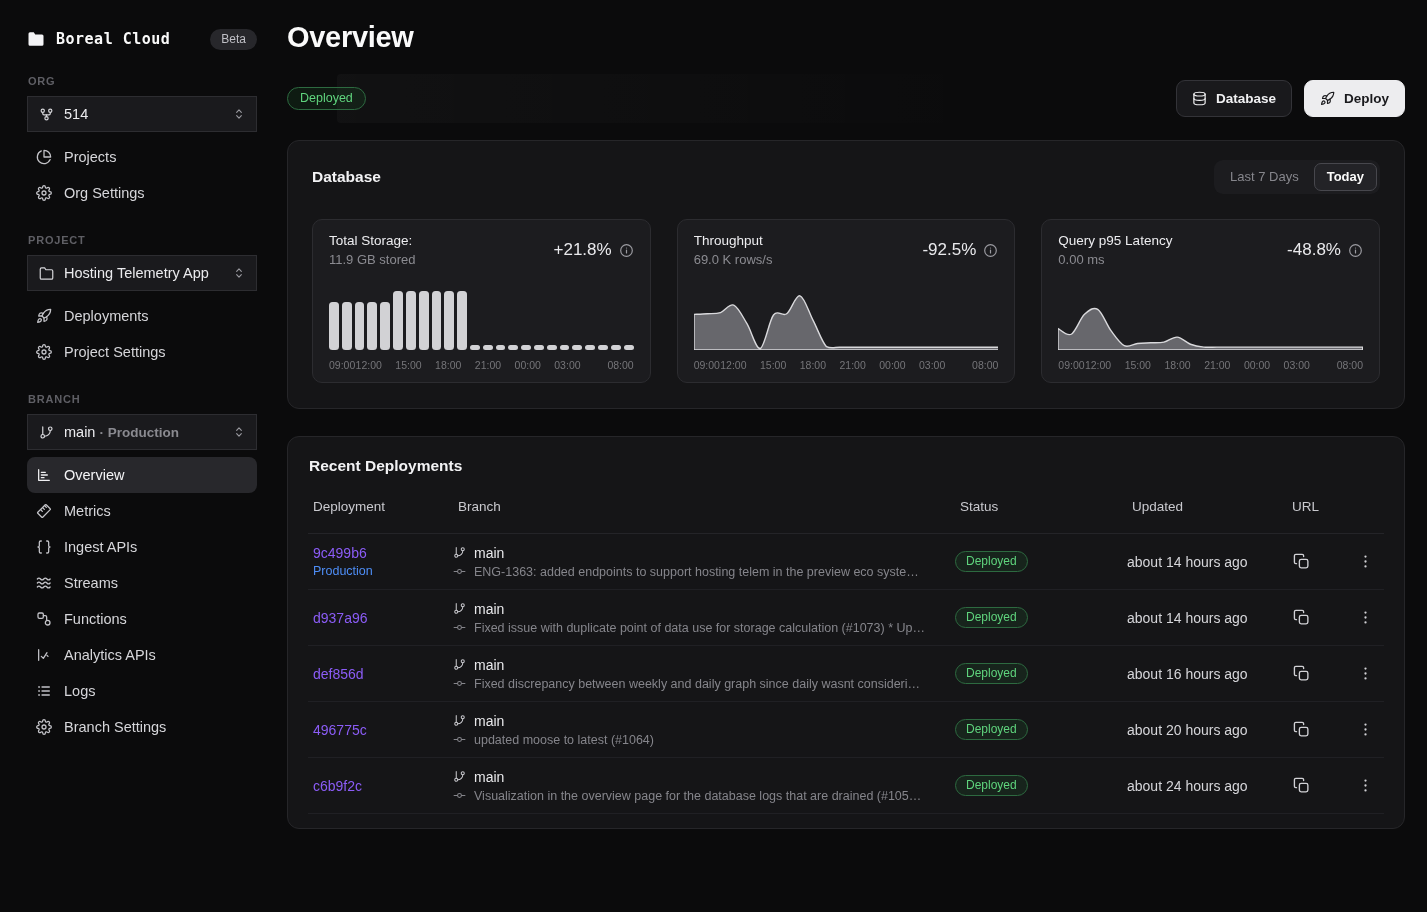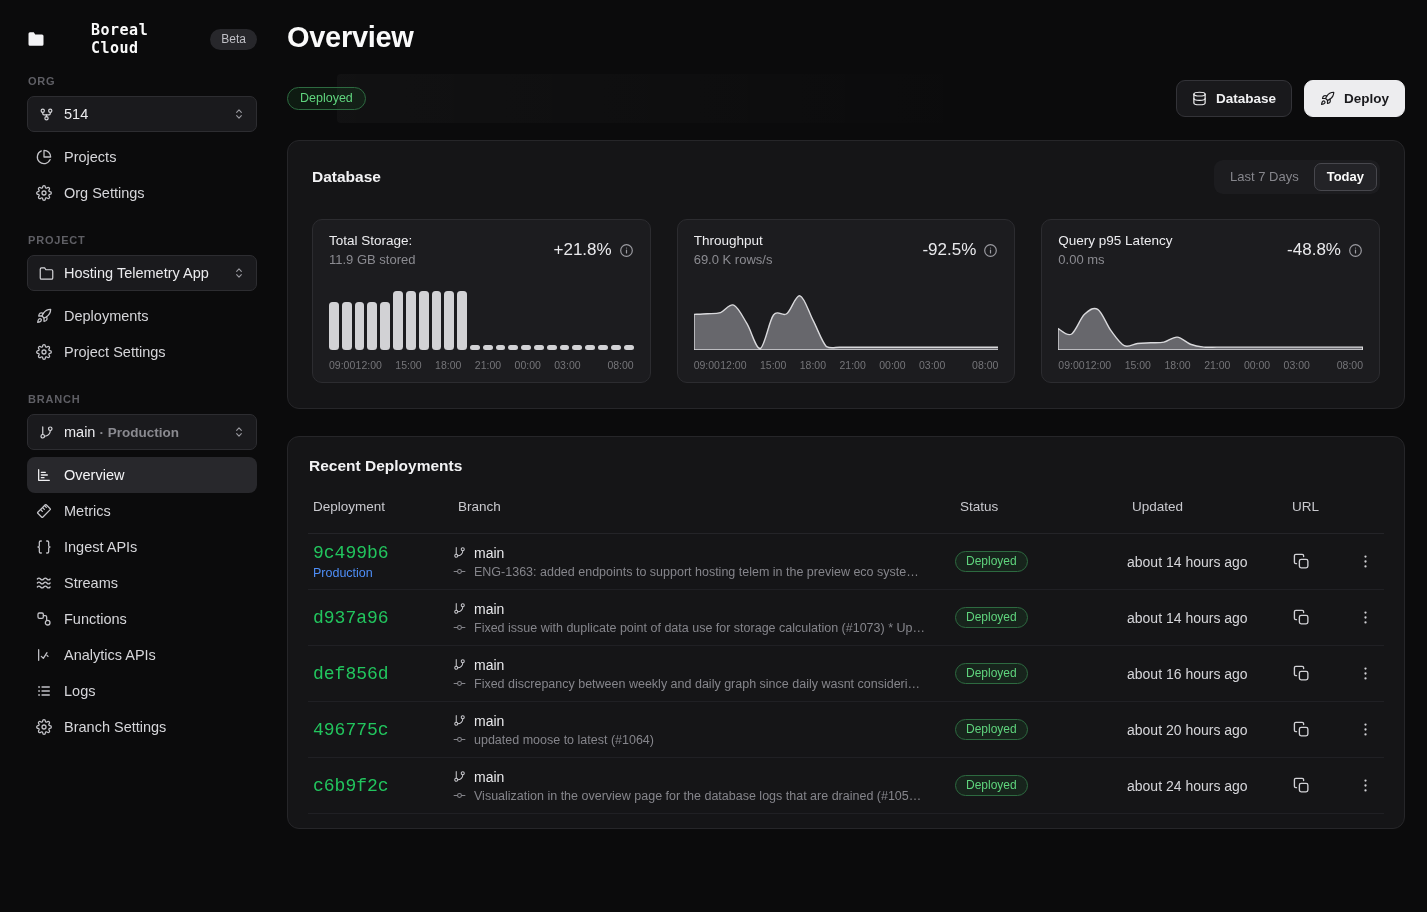--- a/index.html
+++ b/index.html
@@ -9,26 +9,26 @@
     color:#e7e7ea;
     font-family:"Liberation Sans", sans-serif;
     display:flex;
     font-size:14px;
   }
   .ic { display:inline-flex; flex:none; }
   .ic svg { width:100%; height:100%; display:block; }
 
   
   aside { width:287px; flex:none; padding:26px 30px 0 27px; }
-  .logo-row { display:flex; align-items:center; height:26px;gap:35px; }
+  .logo-row { display:flex; align-items:center; height:26px; }
   .logo-ic { width:18px; height:18px; color:#f4f4f6; }
   .logo-text { font-family:"DejaVu Sans Mono", monospace; font-weight:bold; font-size:15px; letter-spacing:.5px; color:#fafafa; margin-left:11px; flex:1; }
   .beta { background:#27272b; color:#bfbfc5; font-size:12px; padding:3px 11px 4px; border-radius:999px; }
   .section-label { font-size:11px; letter-spacing:.8px; color:#5f5f65; margin:23px 0 9px 1px; font-weight:bold; }
-  .select { width:230px; height:36px; background:#1a1a1d; border:1px solid #2d2d31; border-radius:7px; display:flex; align-items:center; padding:0 10px 0 11px; cursor:pointer; color:#ebebee; font-family:inherit; font-size:14.5px; }
+  .select { width:230px; height:36px; background:#1a1a1d; border:1px solid #2d2d31; border-radius:0; display:flex; align-items:center; padding:0 10px 0 11px; cursor:pointer; color:#ebebee; font-family:inherit; font-size:14.5px; }
   .select .lead { width:15px; height:15px; color:#d6d6da; margin-right:10px; }
   .select .lbl { flex:1; text-align:left; white-space:nowrap; overflow:hidden; }
   .select .suffix { color:#8a8a90; font-size:13.5px; font-weight:bold; }
   .select .chev { width:14px; height:14px; color:#9a9aa0; }
   .nav { margin-top:7px; }
   .nav-item { display:flex; align-items:center; height:36px; padding:0 10px 0 9px; border-radius:8px; gap:12px; font-size:14.5px; color:#d6d6da; cursor:pointer; }
   .nav-item .ic { width:16px; height:16px; color:#c4c4c9; }
   .nav-item.active { background:#28282c; color:#f4f4f6; }
   .nav-item.active .ic { color:#f0f0f2; }
 
@@ -69,21 +69,21 @@
   .axis span { position:absolute; top:2px; white-space:nowrap; }
 
   
   .panel.dep { margin-top:27px; padding:20px 20px 14px; }
   .panel.dep .panel-title { padding-left:1px; }
   .thead, .trow { display:grid; grid-template-columns:145px 1fr 172px 160px 97px; align-items:center; }
   .thead { margin-top:11px; padding:13px 0 19px; border-bottom:1px solid #242428; color:#c9c9ce; font-size:13.5px; }
   .thead span { padding-left:5px; }
   .trow { height:56px; border-bottom:1px solid #202024; cursor:pointer; }
   .c-hash { padding-left:5px; }
-  .hash { font-family:Liberation Mono, monospace; font-size:18px; color:#22c55e; }
+  .hash { font-family:Liberation Sans, sans-serif; font-size:14px; color:#8b5cf6; }
   .env { display:block; color:#4e8ef7; font-size:12.5px; margin-top:3px; text-decoration:none; cursor:pointer; }
   .c-branch { min-width:0; padding-right:28px; }
   .b1 { display:flex; align-items:center; gap:8px; font-size:14px; color:#e8e8eb; }
   .b1 .ic { width:13px; height:13px; color:#c9c9ce; }
   .b2 { display:flex; align-items:center; gap:8px; margin-top:4px; font-size:12.5px; color:#85858b; min-width:0; }
   .b2 .ic { width:13px; height:13px; color:#85858b; }
   .b2 .msg { white-space:nowrap; overflow:hidden; text-overflow:ellipsis; min-width:0; }
   .c-updated { font-size:14px; color:#d6d6da; }
   .c-url { display:flex; align-items:center; justify-content:space-between; padding:0 10px 0 6px; }
   .icon-btn { background:none; border:none; color:#d2d2d6; width:17px; height:17px; padding:0; cursor:pointer; }

